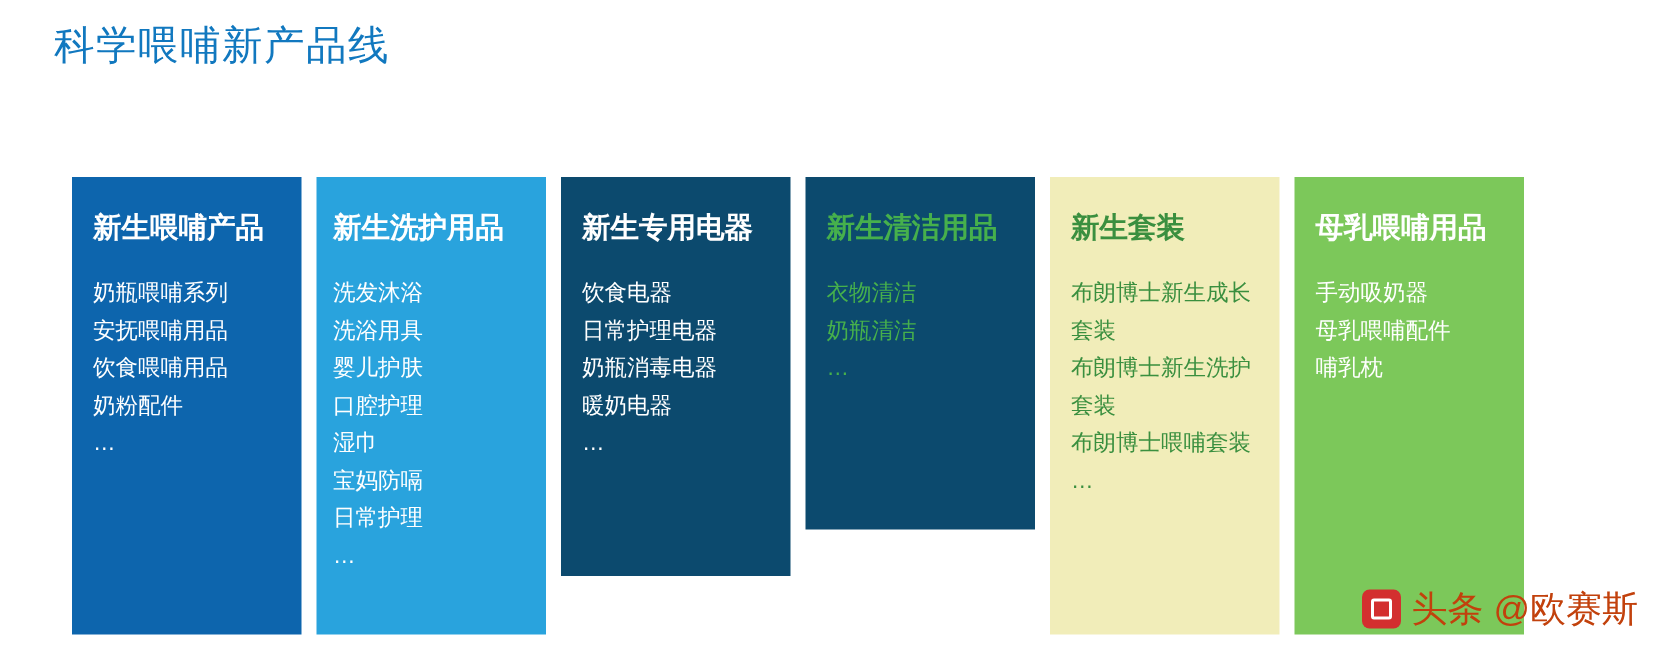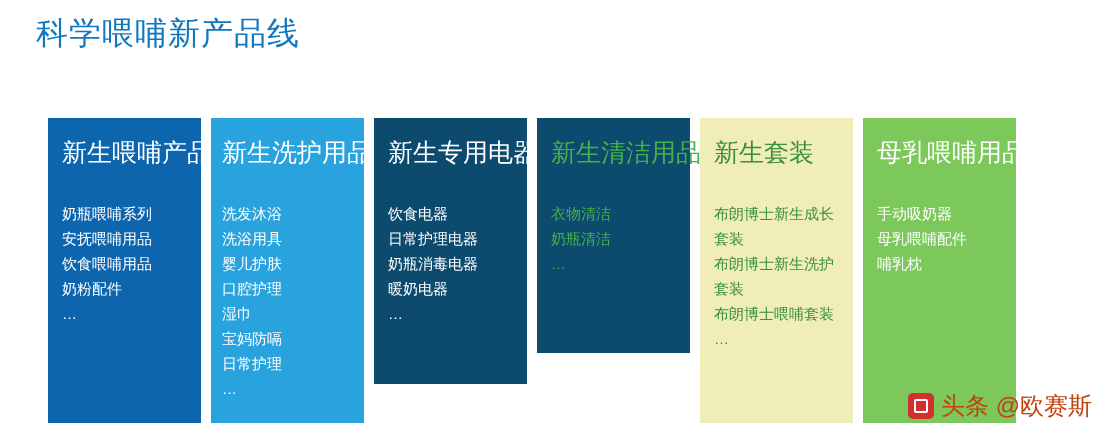--- a/index.html
+++ b/index.html
@@ -11,21 +11,21 @@
     height: 436px;
     background: #ffffff;
     font-family: "Liberation Sans", "DejaVu Sans", sans-serif;
     overflow: hidden;
     position: relative;
   }
   .page-title {
     position: absolute;
     left: 36px;
     top: 12px;
-    font-size: 32px;
+    font-size: 27px;
     color: #1178bf;
     letter-spacing: 1px;
     font-weight: 400;
     white-space: nowrap;
   }
   .columns {
     position: absolute;
     left: 48px;
     top: 118px;
     display: flex;
@@ -33,25 +33,25 @@
     align-items: flex-start;
   }
   .col {
     width: 153px;
     box-sizing: border-box;
     padding: 22px 14px 14px 14px;
     display: flex;
     flex-direction: column;
   }
   .col-title {
-    font-size: 25px;
+    font-size: 19px;
     line-height: 25px;
-    margin-bottom: 36px;
+    margin-bottom: 18px;
     white-space: nowrap;
-    font-weight: 400;
+    font-weight: 700;
   }
   .col-items {
     display: flex;
     flex-direction: column;
   }
   .col-item {
     font-size: 15px;
     line-height: 25px;
     white-space: normal;
     word-break: break-all;

